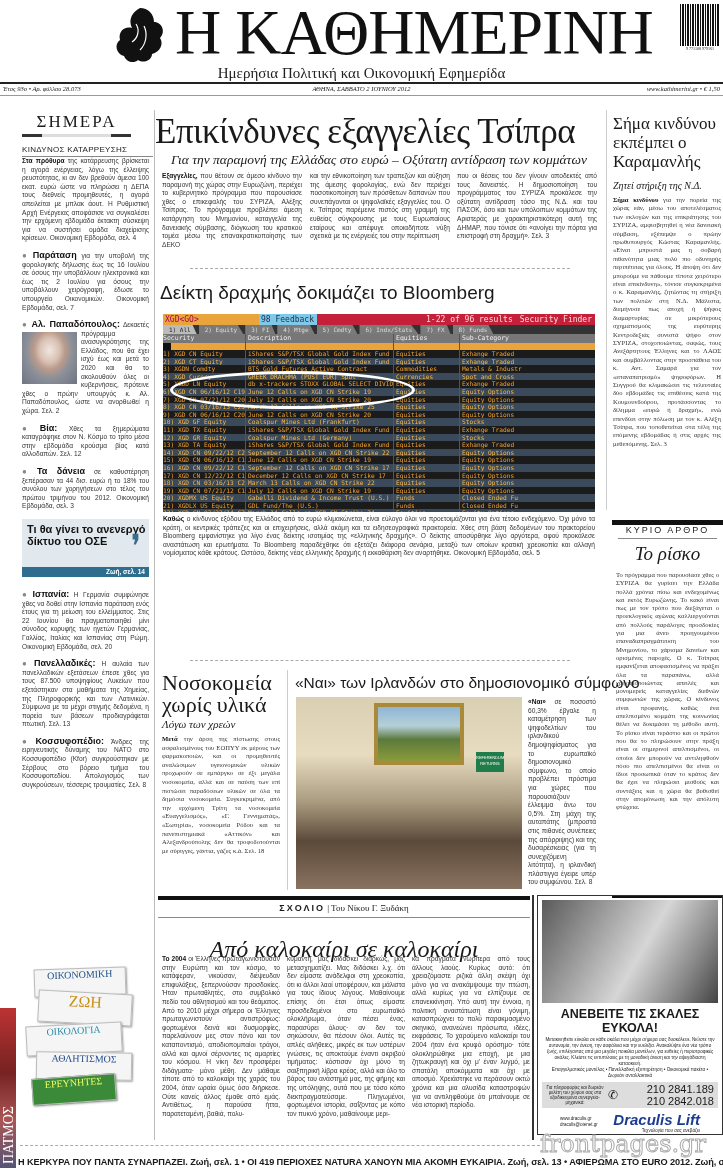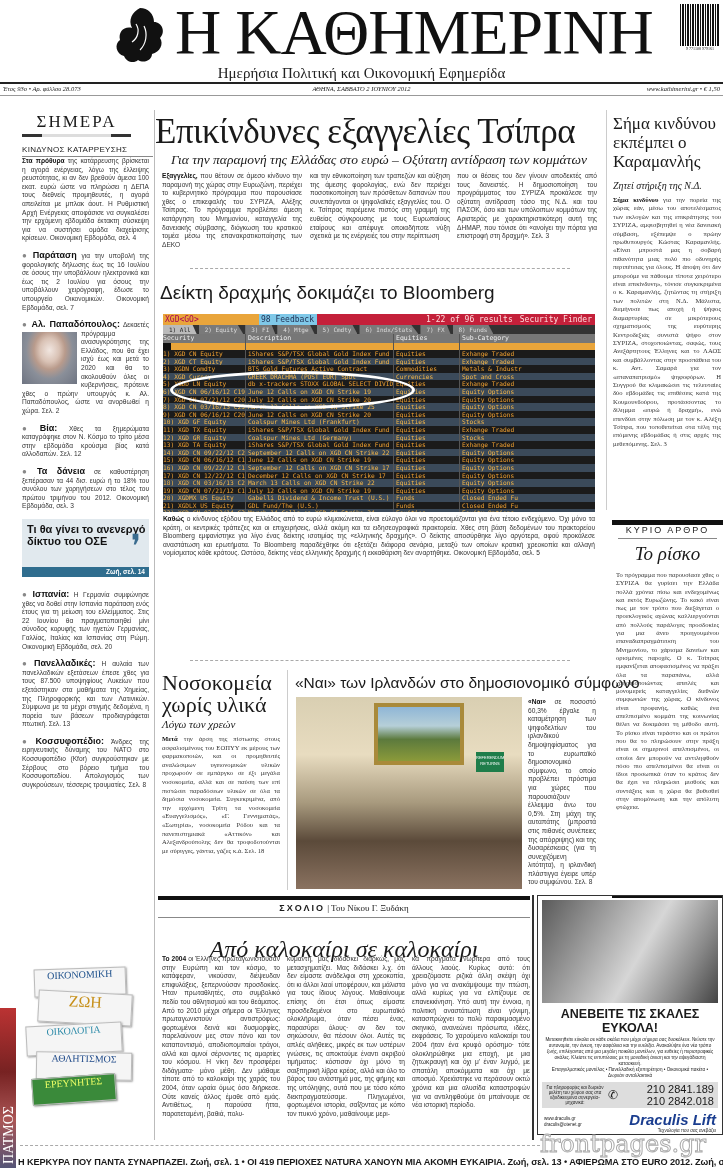--- a/index.html
+++ b/index.html
@@ -91,21 +91,21 @@
 #sx-h{left:158px;top:936px;width:372px;text-align:center;font-size:24px;font-style:italic}
 .sxcol{position:absolute;top:955px;width:118px}
 
 #ad{left:537px;top:895px;width:186px;height:240px;border:1px solid #333}
 #ad-photo{margin:4px;height:103px;background:linear-gradient(120deg,#5a5a5a 0,#a9a9a9 35%,#d6d6d6 55%,#888 80%,#444 100%);position:relative}
 #ad-head{text-align:center;font-size:12.5px;font-weight:bold;font-family:"Liberation Sans",sans-serif;margin-top:2px}
 #ad-body{text-align:center;font-size:4.6px;line-height:6px;margin:2px 6px;color:#222;font-family:"Liberation Sans",sans-serif}
 #ad-phone{margin:3px 4px;background:#ddd;display:flex;height:26px;align-items:center;font-family:"Liberation Sans",sans-serif}
 #ad-info{font-size:4.5px;width:66px;text-align:center;padding:2px}
 #ad-ph{font-size:11px;line-height:12px;flex:1;text-align:right;padding-right:4px}
-#ad-foot{display:flex;justify-content:space-between;align-items:center;margin:2px 6px;font-family:"Liberation Sans",sans-serif}
+#ad-foot{display:flex;justify-content:space-between;align-items:center;margin:2px 22px;font-family:"Liberation Sans",sans-serif}
 #ad-web{font-size:4.5px;line-height:6px}
 #ad-brand{font-size:15px;font-style:italic;font-weight:bold;color:#1a3d8f}
 #watermark{left:540px;top:1130px;font-size:24px;color:#fff;-webkit-text-stroke:1px #aaa;font-family:"DejaVu Serif",serif}
 #footer{left:18px;top:1157px;width:705px;font-size:9.2px;font-weight:bold;font-family:"Liberation Sans",sans-serif;white-space:nowrap;letter-spacing:-0.1px}
 </style>
 </head>
 <body>
 
 <svg id="logo" class="abs" viewBox="0 0 60 62">
   <path d="M30 4 C22 8 18 16 22 24 C14 22 8 28 10 36 C4 40 6 50 14 52 C16 58 24 60 28 56 C34 60 42 56 42 50 C50 48 54 40 50 34 C56 28 52 18 44 18 C44 10 38 4 30 4 Z" fill="#111"></path>

